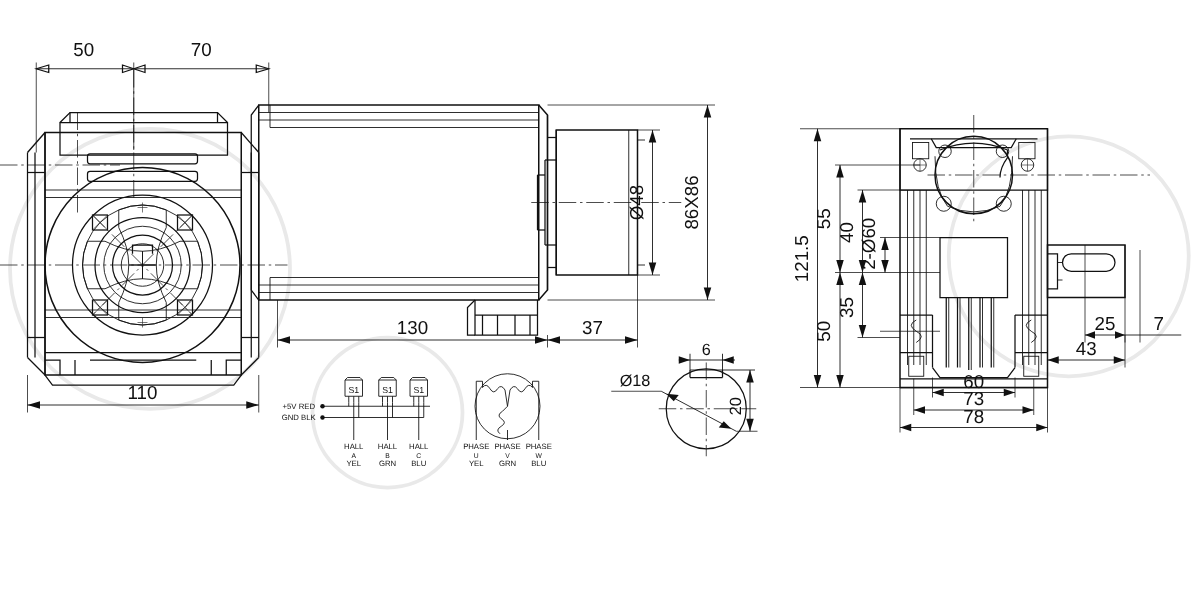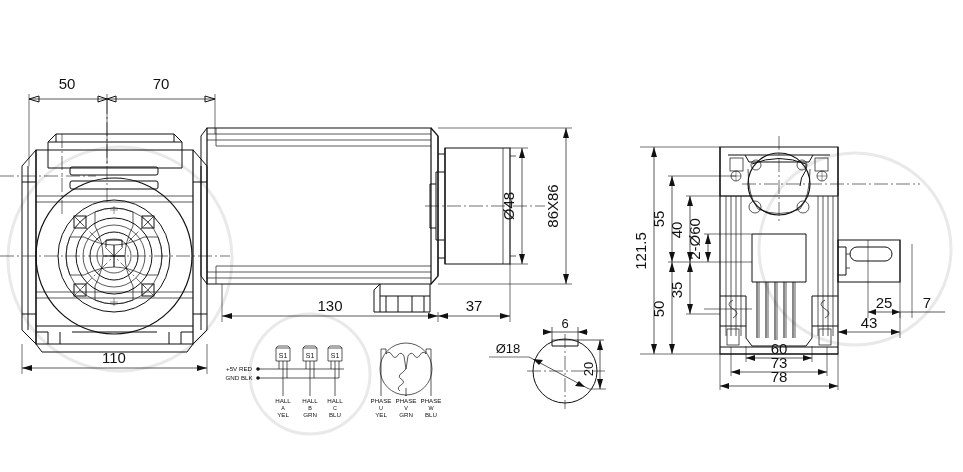--- a/index.html
+++ b/index.html
@@ -4,21 +4,21 @@
 <title>Worm Gear Motor Technical Drawing</title>
 <style>
   html,body{margin:0;padding:0;background:#ffffff;}
   body{
     width:963px;height:472px;
     font-family:"Liberation Sans", sans-serif;
     color:#1a1a1a;
     overflow:hidden;
     position:relative;
   }
-  #sheet{position:absolute;inset:0;width:963px;height:388px;margin-top:44px;}
+  #sheet{position:absolute;inset:0;width:963px;height:388px;}
   .dimtxt{
     font-family:"Liberation Sans", sans-serif;
     fill:#111;
     font-size:15px;
     text-anchor:middle;
     dominant-baseline:alphabetic;
   }
   .dimtxt.sm{font-size:13px;}
   .dimtxt.xs{font-size:6.2px;}
   .dimtxt.xxs{font-size:5.4px;}

